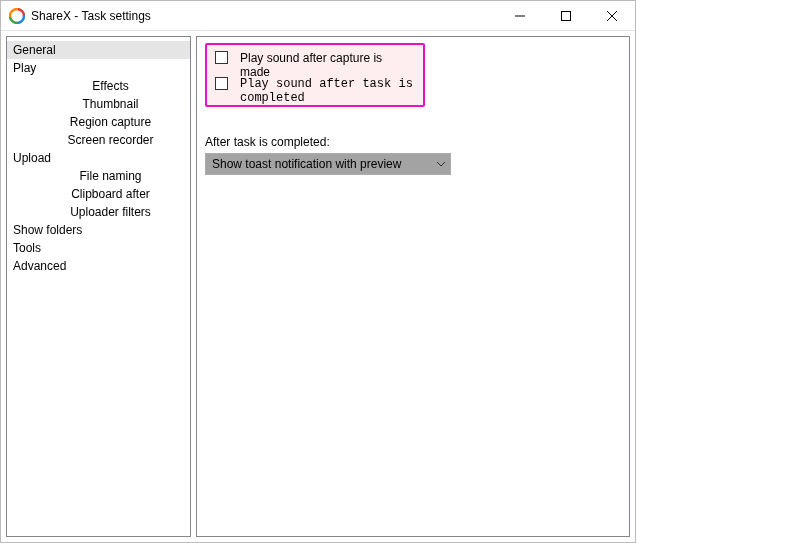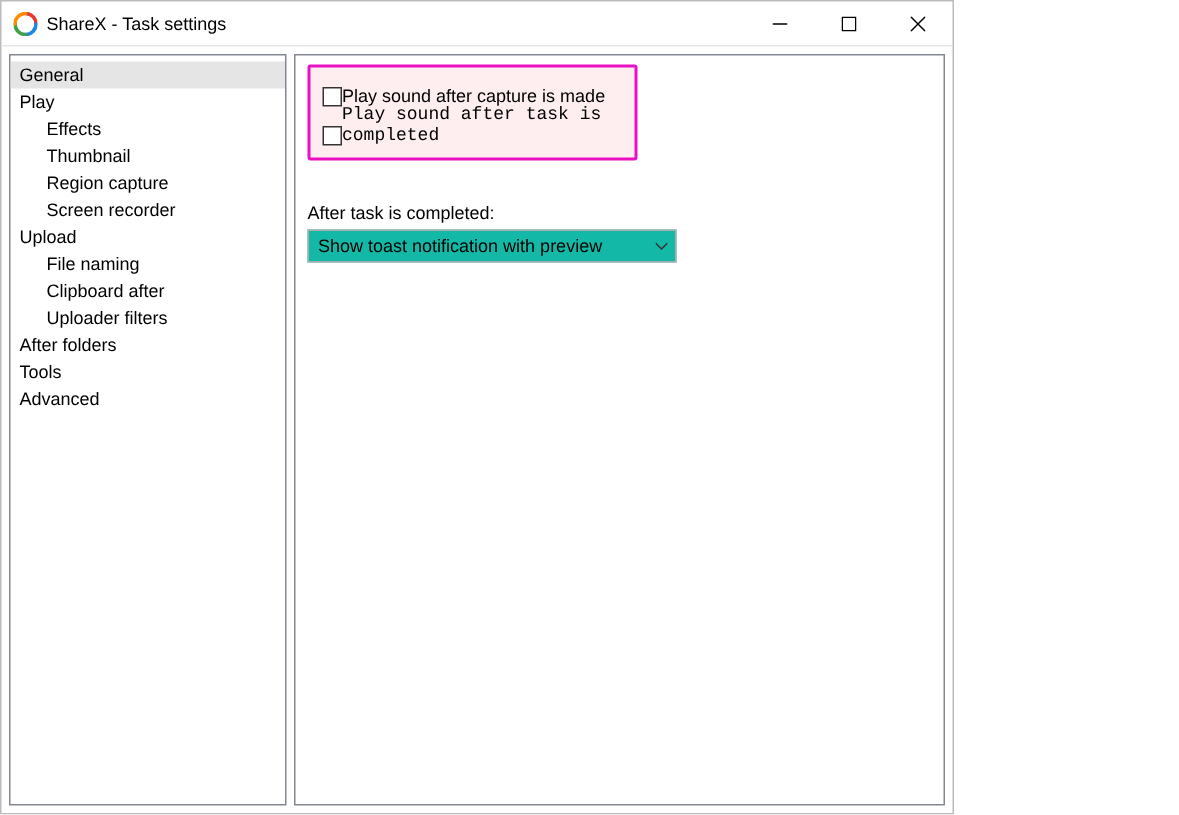--- a/index.html
+++ b/index.html
@@ -53,60 +53,60 @@
     overflow: auto;
     padding-top: 4px;
   }
   .nav-item {
     height: 18px;
     line-height: 18px;
     padding-left: 6px;
     white-space: nowrap;
     cursor: default;
   }
-  .nav-item.child { padding-left: 24px; }
+  .nav-item.child { padding-left: 24px; text-align: center; }
   .nav-item.selected {
     background: #e5e5e5;
   }
   .content {
     flex: 1;
     border: 1px solid #828790;
     background: #fff;
     position: relative;
     padding: 6px 8px;
   }
   .highlight-box {
     border: 2px solid #e911c3;
     background: #ffeef0;
     border-radius: 2px;
     padding: 6px 8px 8px 8px;
     width: 220px;
   }
   .chk-row {
     display: flex;
-    align-items: flex-end;
+    align-items: flex-start;
     height: 20px;
-    gap: 0;
+    gap: 12px;
   }
   .chk-row + .chk-row { margin-top: 6px; font-family: Liberation Mono, monospace; }
   .chk {
     width: 13px; height: 13px;
     border: 1px solid #333;
     background: #fff;
     flex: 0 0 auto;
   }
   .after-label {
     margin-top: 28px;
     margin-bottom: 4px;
   }
   .dropdown {
     width: 246px;
     height: 22px;
     border: 1px solid #adadad;
-    background: #14b8a6;
+    background: #a3a3a3;
     display: flex;
     align-items: center;
     padding-left: 6px;
     cursor: default;
   }
   .dropdown .dd-text { flex: 1; }
   .dropdown .dd-arrow {
     width: 18px; text-align: center;
     display:flex; align-items:center; justify-content:center;
   }
@@ -152,21 +152,21 @@
         <div class="nav-item selected">General</div>
         <div class="nav-item">Play</div>
         <div class="nav-item child">Effects</div>
         <div class="nav-item child">Thumbnail</div>
         <div class="nav-item child">Region capture</div>
         <div class="nav-item child">Screen recorder</div>
         <div class="nav-item">Upload</div>
         <div class="nav-item child">File naming</div>
         <div class="nav-item child">Clipboard after</div>
         <div class="nav-item child">Uploader filters</div>
-        <div class="nav-item">After folders</div>
+        <div class="nav-item">Show folders</div>
         <div class="nav-item">Tools</div>
         <div class="nav-item">Advanced</div>
       </div>
 
     <div class="content">
 
       <div class="highlight-box">
         <div class="chk-row">
           <span class="chk"></span>
           <span>Play sound after capture is made</span>

